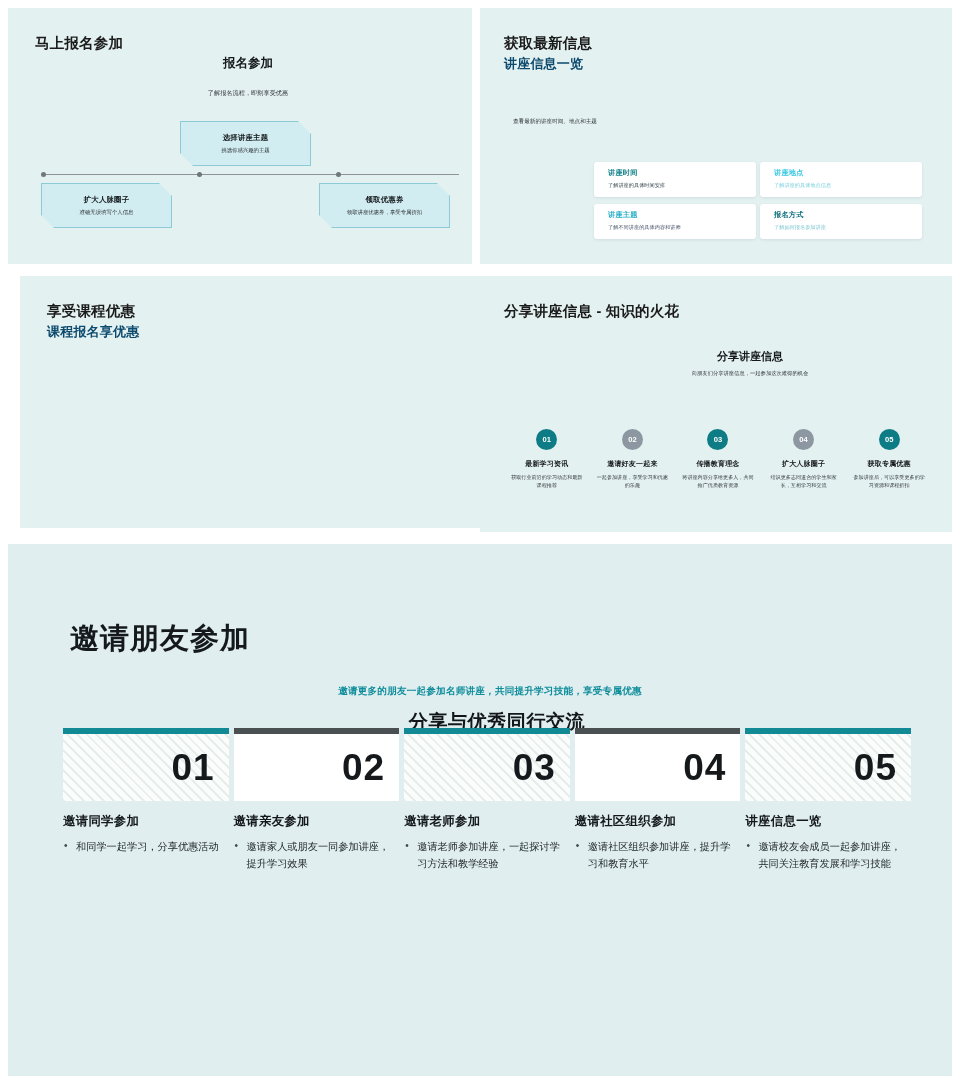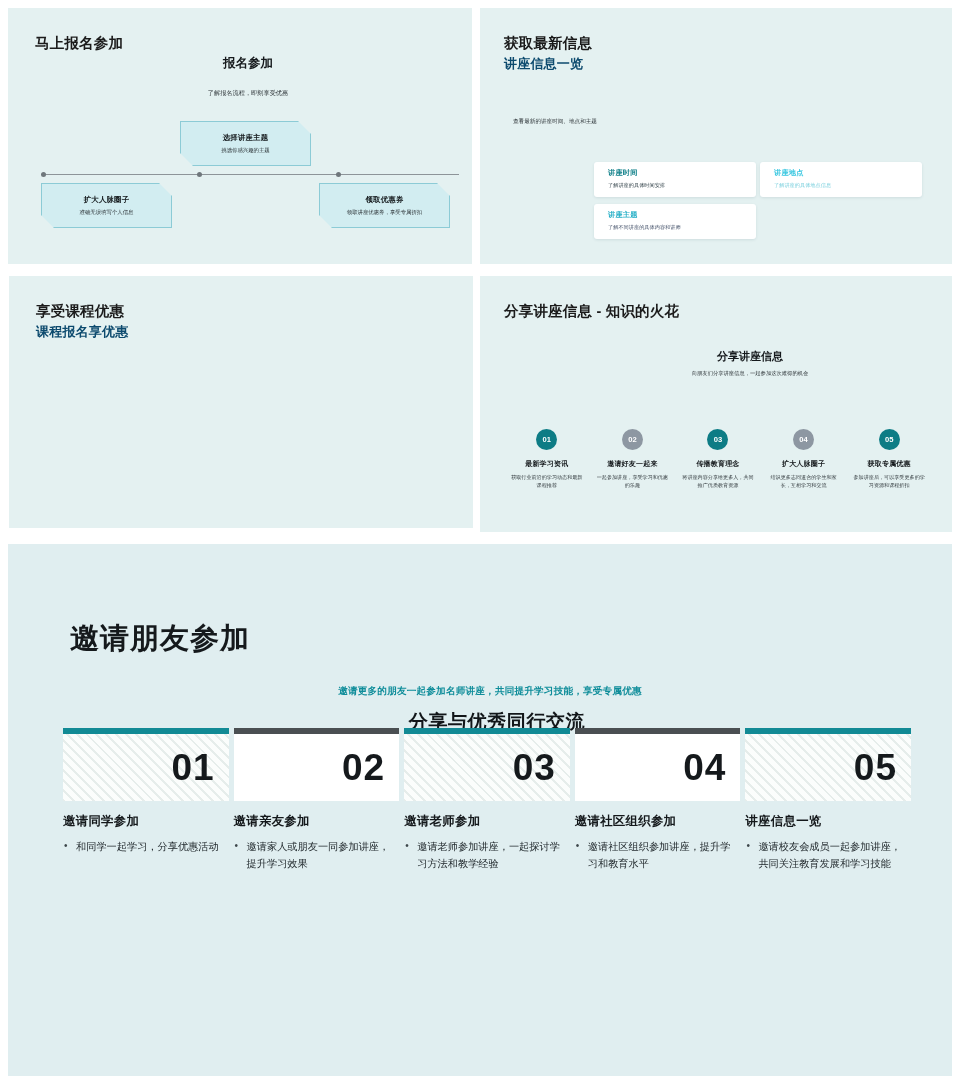--- a/index.html
+++ b/index.html
@@ -60,21 +60,21 @@
     padding:6px 0 0 14px;
   }
   .icard .t { font-size:7.2px; font-weight:bold; letter-spacing:.2px; }
   .icard .d { font-size:5.2px; margin-top:4px; }
   .icard.tone-a .t { color:#0e7f88; } .icard.tone-a .d { color:#33434a; }
   .icard.tone-b .t { color:#35c6e0; } .icard.tone-b .d { color:#79cfdd; }
   .icard.tone-c .t { color:#23aec6; } .icard.tone-c .d { color:#46536b; }
   .icard.tone-d .t { color:#0c6d7c; } .icard.tone-d .d { color:#7fc7d2; }
 
   
-  #p3 { left:9px; top:276px; width:464px; height:252px; }
+  #p3 { left:20px; top:276px; width:464px; height:252px; }
   #p3 .hd { position:absolute; left:27px; top:26px; }
 
   
   #p4 { left:480px; top:276px; width:472px; height:256px; }
   #p4 .hd { position:absolute; left:24px; top:26px; }
   #p4 .ctr-title {
     position:absolute; left:0; right:0; top:73px; text-align:center;
     font-size:11px; font-weight:bold; color:#15191c;
   }
   #p4 .ctr-title span { display:inline-block; transform:translateX(34px); }
@@ -178,20 +178,24 @@
         <div class="d">了解讲座的具体时间安排</div>
       </div>
       <div class="icard tone-b">
         <div class="t">讲座地点</div>
         <div class="d">了解讲座的具体地点信息</div>
       </div>
       <div class="icard tone-c">
         <div class="t">讲座主题</div>
         <div class="d">了解不同讲座的具体内容和讲师</div>
       </div>
+      <div class="icard tone-d">
+        <div class="t">报名方式</div>
+        <div class="d">了解如何报名参加讲座</div>
+      </div>
     </div>
   </section>
 
   <section class="panel" id="p3">
     <div class="hd">
       <div class="panel-title">享受课程优惠</div>
       <div class="panel-sub-h">课程报名享优惠</div>
     </div>
 
   </section>

